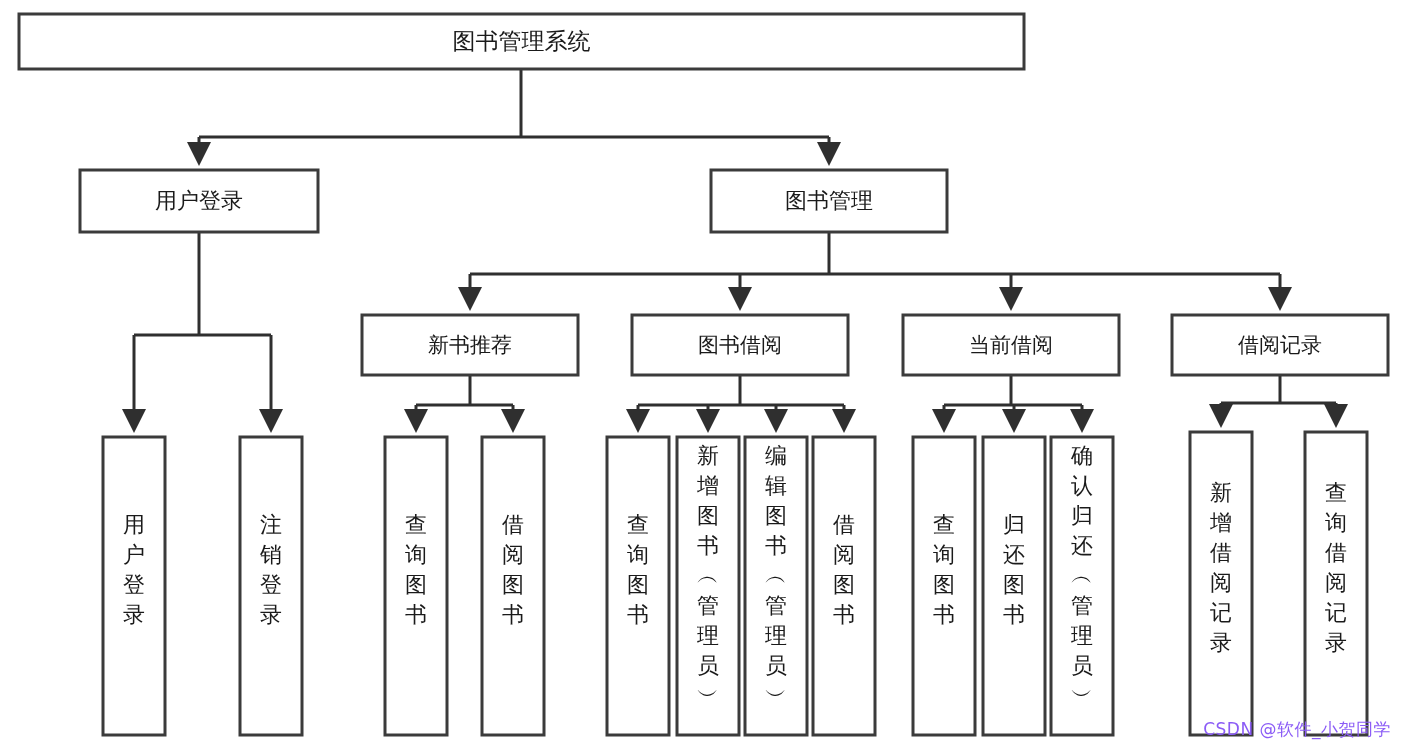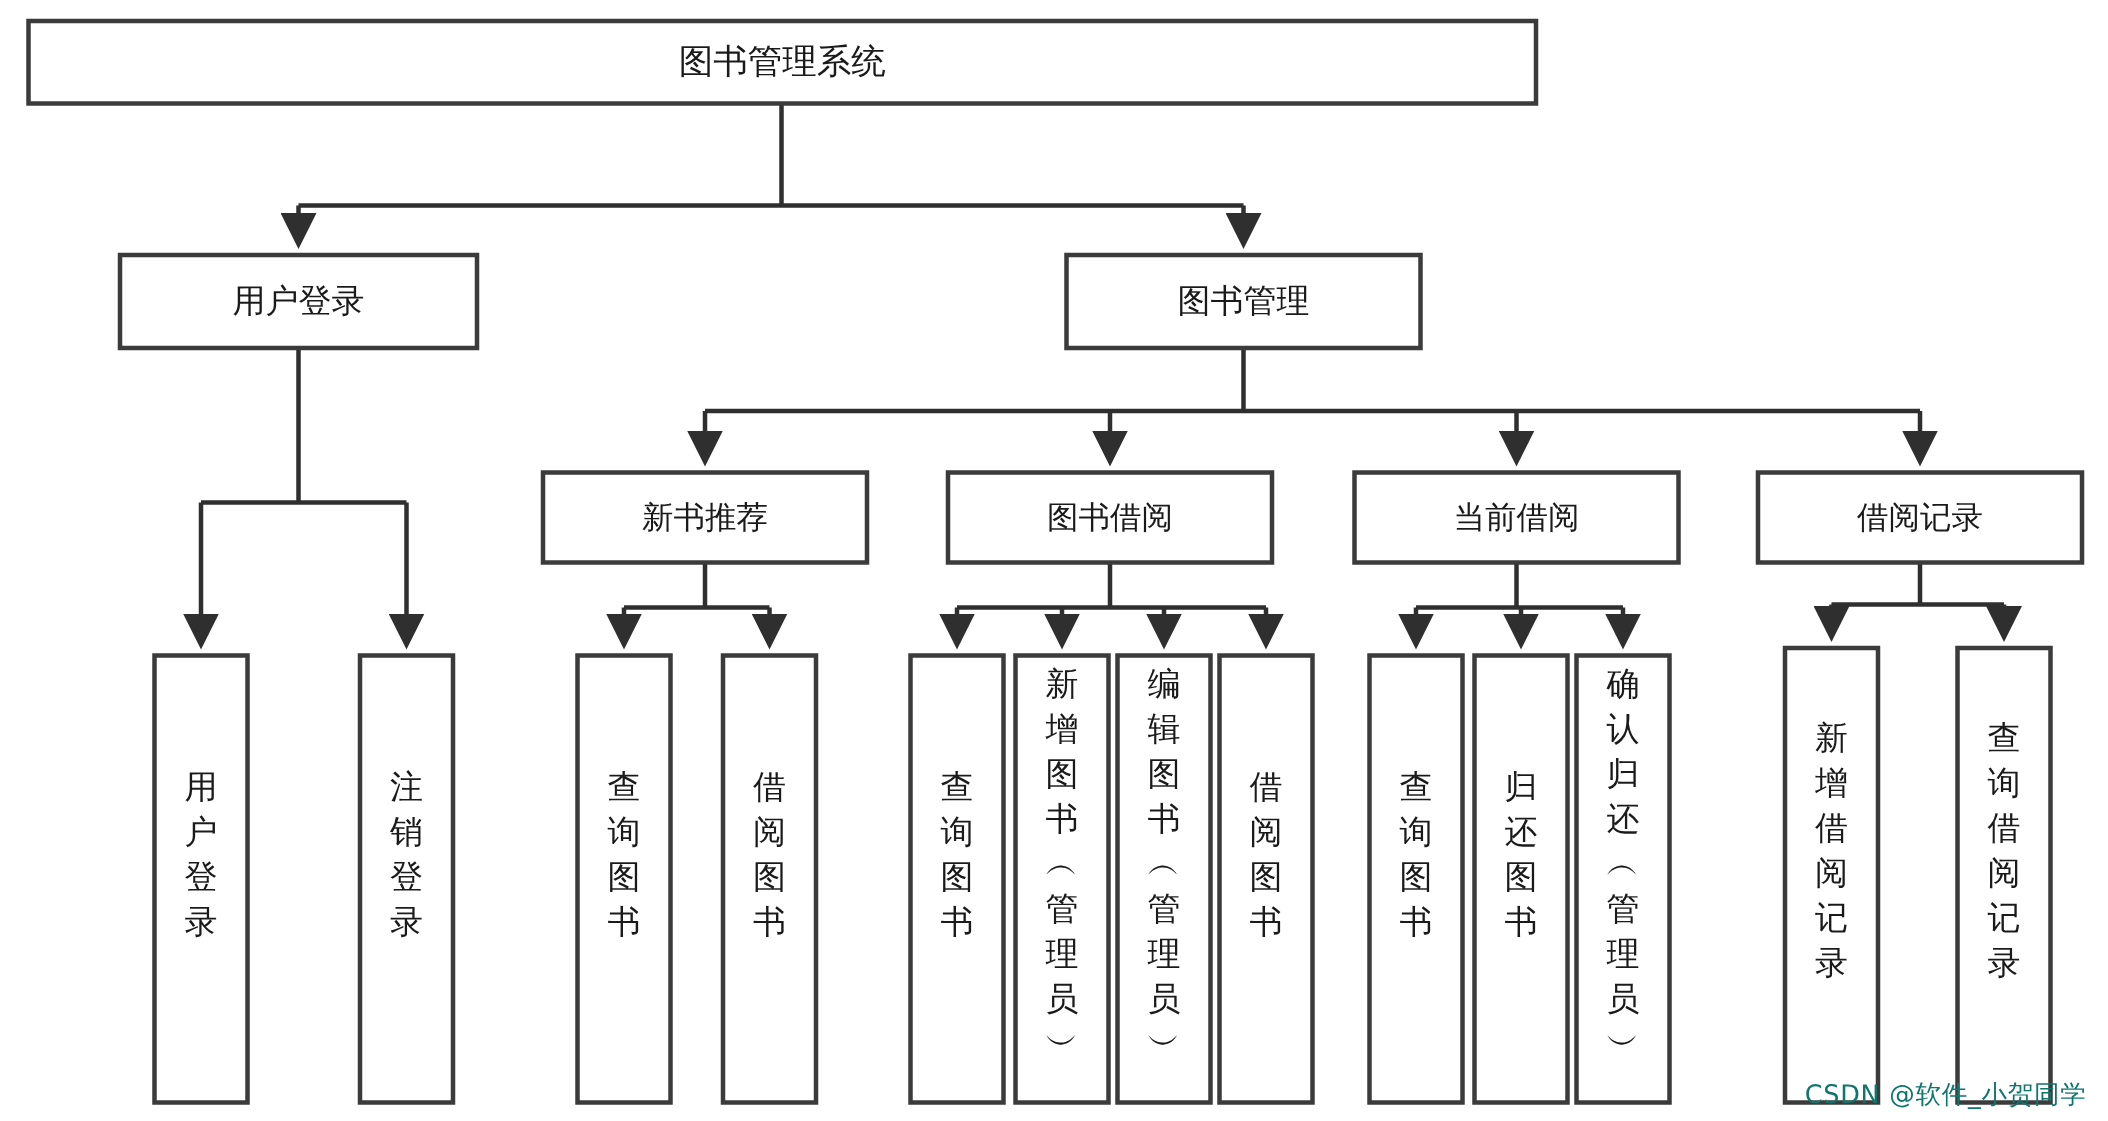--- a/index.html
+++ b/index.html
@@ -43,21 +43,21 @@
     stroke-linecap:butt;
   }
   .arrow-head{fill:#2f2f2f;}
 
   .watermark{
     position:absolute;
     right:14px;
     bottom:6px;
     font-family:"DejaVu Sans","Liberation Sans",sans-serif;
     font-size:17px;
-    color:#0f766e;
+    color:#8b5cf6;
     letter-spacing:0.5px;
     white-space:nowrap;
     user-select:none;
   }
 </style>
 </head>
 <body>
 
 <svg id="chart-root" viewBox="0 0 1405 747" width="1405" height="747" xmlns="http://www.w3.org/2000/svg">
 

